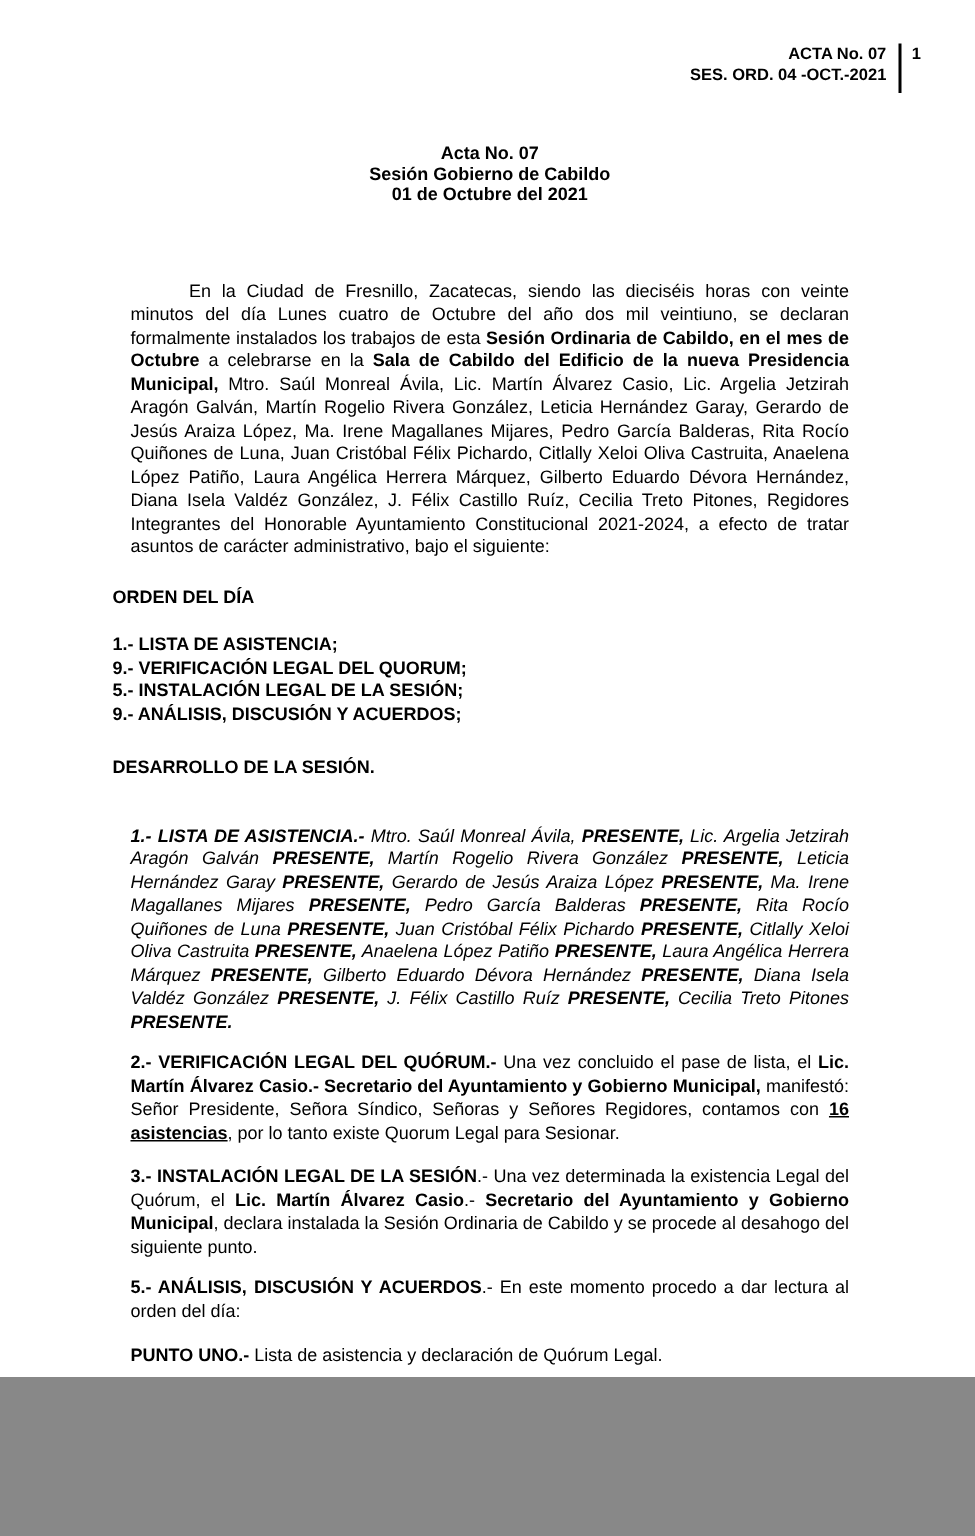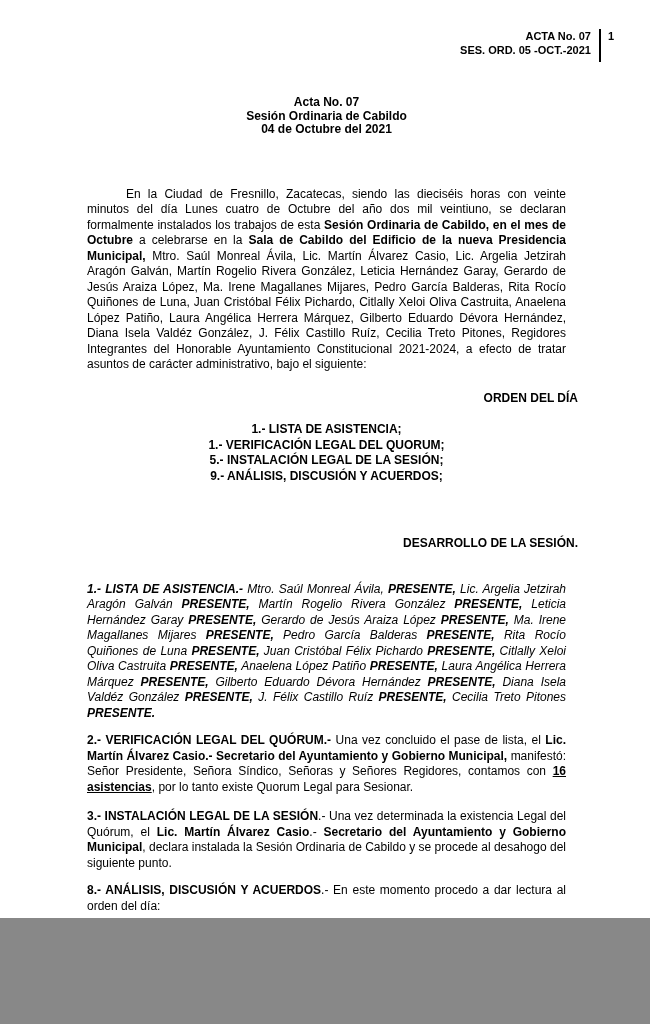--- a/index.html
+++ b/index.html
@@ -42,73 +42,74 @@
     text-align: center;
     font-weight: bold;
     line-height: 13.5px;
   }
   .para {
     text-align: justify;
     margin: 12px;
   }
   .intro-para { margin-top: 50px; text-indent: 39px; }
   .center-heading {
-    text-align: right;
+    text-align: left;
     font-weight: bold;
   }
   .orden-heading { margin-top: 18px; }
-  .orden-list { margin-top: 16px; font-weight: bold; text-align: center; }
-  .desarrollo-heading { margin-top: 52px; }
+  .orden-list { margin-top: 16px; font-weight: bold; }
+  .desarrollo-heading { margin-top: 20px; }
   .section-1 { margin-top: 30px; font-style: italic; }
   .section-2 { margin-top: 10px; }
   .section-3 { margin-top: 14px; }
   .section-4 { margin-top: 10px; }
   .puntos-block { margin-top: 14px; }
 </style>
 </head>
 <body>
 
 <div class="page">
 
   <div class="doc-header">
     <div class="doc-header-text">
       <div>ACTA No. 07</div>
-      <div>SES. ORD. 05 -OCT.-2021</div>
+      <div>SES. ORD. 04 -OCT.-2021</div>
     </div>
     <div class="doc-header-divider"></div>
     <div class="doc-header-page">1</div>
   </div>
 
   <div class="content">
 
     <div class="title-block">
       <div>Acta No. 07</div>
-      <div>Sesión Ordinaria de Cabildo</div>
-      <div>04 de Octubre del 2021</div>
+      <div>Sesión Gobierno de Cabildo</div>
+      <div>01 de Octubre del 2021</div>
     </div>
 
     <p class="para intro-para"><span>En la Ciudad de Fresnillo, Zacatecas, siendo las dieciséis horas con veinte minutos del día Lunes cuatro de Octubre del año dos mil veintiuno, se declaran formalmente instalados los trabajos de esta </span><span style="font-weight: bold;">Sesión Ordinaria de Cabildo, en el mes de Octubre</span><span> a celebrarse en la </span><span style="font-weight: bold;">Sala de Cabildo del Edificio de la nueva Presidencia Municipal,</span><span> Mtro. Saúl Monreal Ávila, Lic. Martín Álvarez Casio, Lic. Argelia Jetzirah Aragón Galván, Martín Rogelio Rivera González, Leticia Hernández Garay, Gerardo de Jesús Araiza López, Ma. Irene Magallanes Mijares, Pedro García Balderas, Rita Rocío Quiñones de Luna, Juan Cristóbal Félix Pichardo, Citlally Xeloi Oliva Castruita, Anaelena López Patiño, Laura Angélica Herrera Márquez, Gilberto Eduardo Dévora Hernández, Diana Isela Valdéz González, J. Félix Castillo Ruíz, Cecilia Treto Pitones, Regidores Integrantes del Honorable Ayuntamiento Constitucional 2021-2024, a efecto de tratar asuntos de carácter administrativo, bajo el siguiente:</span></p>
 
     <div class="center-heading orden-heading">ORDEN DEL DÍA</div>
 
     <div class="orden-list">
       <div>1.- LISTA DE ASISTENCIA;</div>
-      <div>1.- VERIFICACIÓN LEGAL DEL QUORUM;</div>
+      <div>9.- VERIFICACIÓN LEGAL DEL QUORUM;</div>
       <div>5.- INSTALACIÓN LEGAL DE LA SESIÓN;</div>
       <div>9.- ANÁLISIS, DISCUSIÓN Y ACUERDOS;</div>
     </div>
 
     <div class="center-heading desarrollo-heading">DESARROLLO DE LA SESIÓN.</div>
 
     <p class="para section-1"><span style="font-weight: bold;">1.- LISTA DE ASISTENCIA.-</span><span> Mtro. Saúl Monreal Ávila, </span><span style="font-weight: bold;">PRESENTE,</span><span> Lic. Argelia Jetzirah Aragón Galván </span><span style="font-weight: bold;">PRESENTE,</span><span> Martín Rogelio Rivera González </span><span style="font-weight: bold;">PRESENTE,</span><span> Leticia Hernández Garay </span><span style="font-weight: bold;">PRESENTE,</span><span> Gerardo de Jesús Araiza López </span><span style="font-weight: bold;">PRESENTE,</span><span> Ma. Irene Magallanes Mijares </span><span style="font-weight: bold;">PRESENTE,</span><span> Pedro García Balderas </span><span style="font-weight: bold;">PRESENTE,</span><span> Rita Rocío Quiñones de Luna </span><span style="font-weight: bold;">PRESENTE,</span><span> Juan Cristóbal Félix Pichardo </span><span style="font-weight: bold;">PRESENTE,</span><span> Citlally Xeloi Oliva Castruita </span><span style="font-weight: bold;">PRESENTE,</span><span> Anaelena López Patiño </span><span style="font-weight: bold;">PRESENTE,</span><span> Laura Angélica Herrera Márquez </span><span style="font-weight: bold;">PRESENTE,</span><span> Gilberto Eduardo Dévora Hernández </span><span style="font-weight: bold;">PRESENTE,</span><span> Diana Isela Valdéz González </span><span style="font-weight: bold;">PRESENTE,</span><span> J. Félix Castillo Ruíz </span><span style="font-weight: bold;">PRESENTE,</span><span> Cecilia Treto Pitones </span><span style="font-weight: bold;">PRESENTE.</span></p>
 
     <p class="para section-2"><span style="font-weight: bold;">2.- VERIFICACIÓN LEGAL DEL QUÓRUM.-</span><span> Una vez concluido el pase de lista, el </span><span style="font-weight: bold;">Lic. Martín Álvarez Casio.- Secretario del Ayuntamiento y Gobierno Municipal,</span><span> manifestó: Señor Presidente, Señora Síndico, Señoras y Señores Regidores, contamos con </span><span style="font-weight: bold; text-decoration: underline;">16 asistencias</span><span>, por lo tanto existe Quorum Legal para Sesionar.</span></p>
 
     <p class="para section-3"><span style="font-weight: bold;">3.- INSTALACIÓN LEGAL DE LA SESIÓN</span><span>.- Una vez determinada la existencia Legal del Quórum, el </span><span style="font-weight: bold;">Lic. Martín Álvarez Casio</span><span>.- </span><span style="font-weight: bold;">Secretario del Ayuntamiento y Gobierno Municipal</span><span>, declara instalada la Sesión Ordinaria de Cabildo y se procede al desahogo del siguiente punto.</span></p>
 
-    <p class="para section-4"><span style="font-weight: bold;">8.- ANÁLISIS, DISCUSIÓN Y ACUERDOS</span><span>.- En este momento procedo a dar lectura al orden del día:</span></p>
+    <p class="para section-4"><span style="font-weight: bold;">5.- ANÁLISIS, DISCUSIÓN Y ACUERDOS</span><span>.- En este momento procedo a dar lectura al orden del día:</span></p>
 
     <div class="puntos-block">
+      <div class="para"><span style="font-weight: bold;">PUNTO UNO.-</span><span> Lista de asistencia y declaración de Quórum Legal.</span></div>
       <div class="para"><span style="font-weight: bold;">PUNTO DOS.-</span><span> Lectura del orden del día y aprobación del mismo en su caso.</span></div>
     </div>
 
   </div>
 </div>
 
 </body></html>

